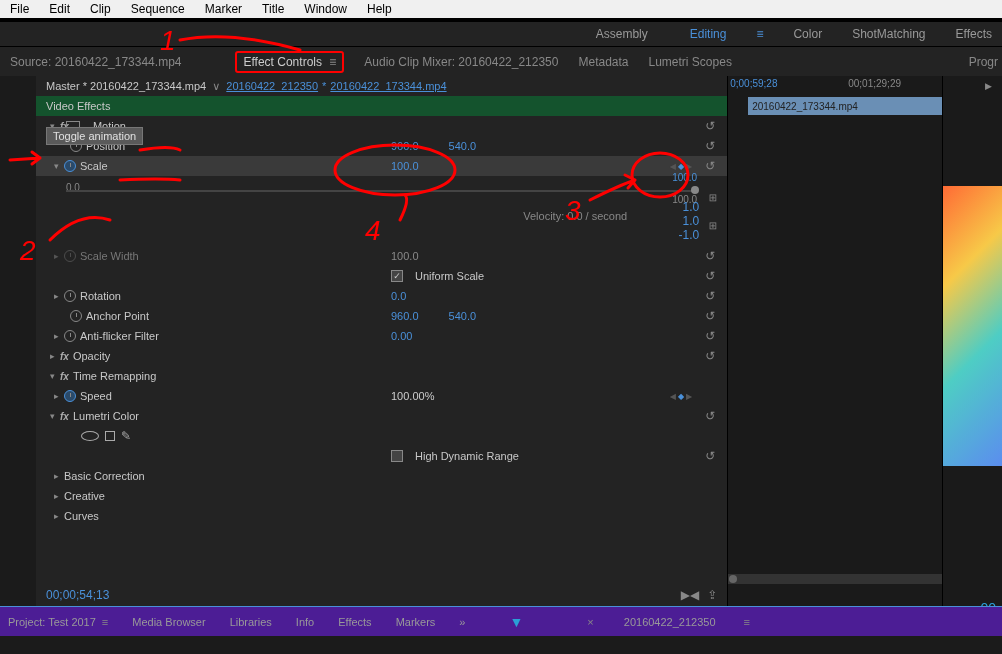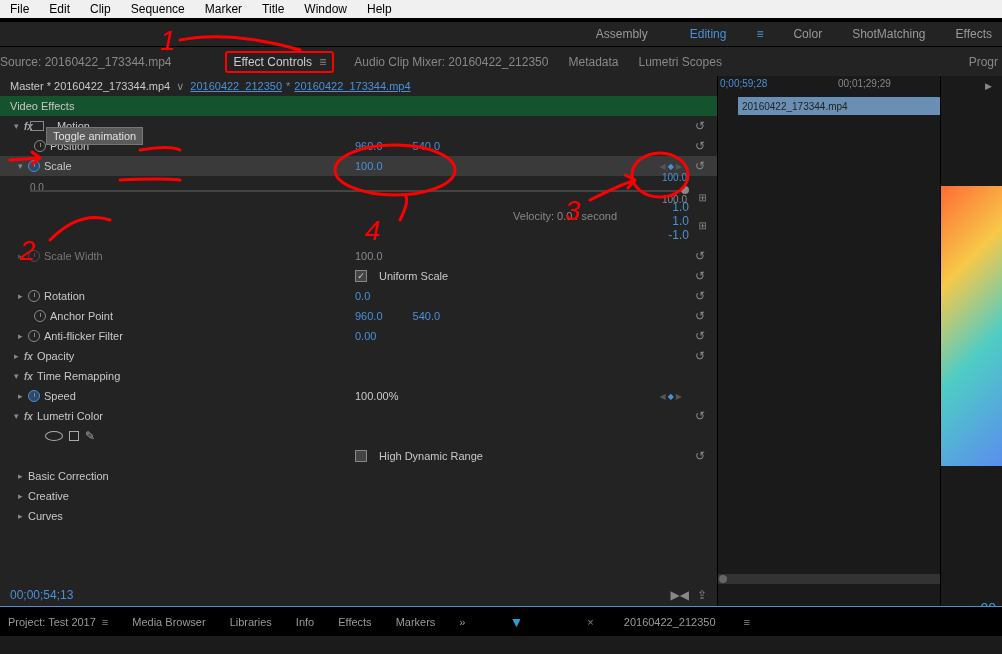--- a/index.html
+++ b/index.html
@@ -3,24 +3,24 @@
 <meta charset="utf-8">
 <style>
 * { margin:0; padding:0; box-sizing:border-box; font-family:"Segoe UI",Arial,sans-serif; }
 body { background:#1b1b1b; color:#c8c8c8; font-size:11px; width:1002px; height:654px; overflow:hidden; position:relative; }
 .menubar { background:#f0f0f0; color:#000; height:18px; display:flex; align-items:center; padding:0 4px; gap:8px; font-size:12px; }
 .menubar span { padding:0 6px; cursor:default; }
 .black-strip { background:#000; height:4px; }
 .workspace-bar { background:#232323; height:24px; display:flex; justify-content:flex-end; align-items:center; gap:30px; padding-right:10px; color:#999; font-size:12px; }
 .workspace-bar .active { color:#4a90d9;margin-left:12px; }
 .ws-menu { color:#4a90d9; }
-.panel-tabs { background:#232323; height:30px; display:flex; align-items:center; gap:20px; font-size:12px; color:#888; border-top:1px solid #000; }
+.panel-tabs { background:#232323; height:30px; display:flex; align-items:center; padding-left:10px; gap:20px; font-size:12px; color:#888; border-top:1px solid #000; }
 .panel-tabs .active { color:#ccc; border:2px solid #f00; padding:2px 6px; border-radius:3px;margin-left:34px; }
 .hamburger { color:#888; margin-left:4px; }
-.main { display:flex; height:530px; }
+.main { display:flex; height:530px;margin-left:36px; }
 .left { width:718px; background:#232323; display:flex; flex-direction:column; border-right:1px solid #000; }
 .breadcrumb { height:20px; display:flex; align-items:center; padding:0 10px; background:#232323; font-size:11px; }
 .breadcrumb .sep { margin:0 6px; color:#888; }
 .breadcrumb .link { color:#4a90d9; text-decoration:underline; }
 .section-header { background:#14532d; height:20px; display:flex; align-items:center; padding-left:10px; font-size:11px; }
 .prop-row { height:20px; display:flex; align-items:center; padding:0 8px; font-size:11px; position:relative; }
 .prop-row.selected { background:#3a3a3a; }
 .indent0 { padding-left:14px; }
 .indent1 { padding-left:34px; }
 .caret { display:inline-block; width:10px; color:#888; font-size:9px; }
@@ -51,21 +51,21 @@
 .timeline-strip { width:222px; background:#1a1a1a; position:relative; }
 .ruler { height:20px; background:#1a1a1a; position:relative; font-size:10px; color:#888; }
 .ruler .playhead { position:absolute; left:0; top:0; color:#4a90d9; }
 .ruler .tc { position:absolute; top:2px; }
 .clip-bar { height:18px; background:#6a8fb5; margin:1px 0 0 20px; padding-left:4px; color:#222; font-size:10px; display:flex; align-items:center; }
 .right-edge { width:62px; background:#1a1a1a; border-left:1px solid #000; }
 .preview { margin-top:110px; height:280px; background:linear-gradient(135deg,#ff6b35 0%,#f7c948 30%,#4ecdc4 60%,#5b8def 100%); }
 .tc-blue { color:#2a9fd6; font-size:14px; position:absolute; bottom:38px; right:6px; }
 .bottom-tc { background:#232323; height:22px; display:flex; align-items:center; padding:0 10px; color:#4a90d9; font-size:12px; justify-content:space-between; }
 .bottom-tc .icons { color:#888; display:flex; gap:8px; }
-.lower-tabs { background:#000000; height:30px; display:flex; align-items:center; padding:0 8px; gap:24px; font-size:11px; color:#999; border-top:1px solid #4a90d9; position:relative; }
+.lower-tabs { background:#4c1d95; height:30px; display:flex; align-items:center; padding:0 8px; gap:24px; font-size:11px; color:#999; border-top:1px solid #4a90d9; position:relative; }
 .lower-tabs .playhead-icon { color:#2a9fd6; font-size:14px; margin-left:20px; }
 .lower-tabs .close-x { color:#888; margin-right:6px; }
 .shapes { position:absolute; left:45px; display:flex; gap:6px; align-items:center; }
 .ellipse-icon { width:18px; height:10px; border:1px solid #aaa; border-radius:50%; }
 .rect-icon { width:10px; height:10px; border:1px solid #aaa; }
 .pen-icon { color:#aaa; font-size:12px; }
 .motion-icons { position:absolute; left:30px; width:14px; height:10px; border:1px solid #888; }
 .annotations { position:absolute; top:0; left:0; width:1002px; height:654px; pointer-events:none; z-index:100; }
 </style>
 </head>

